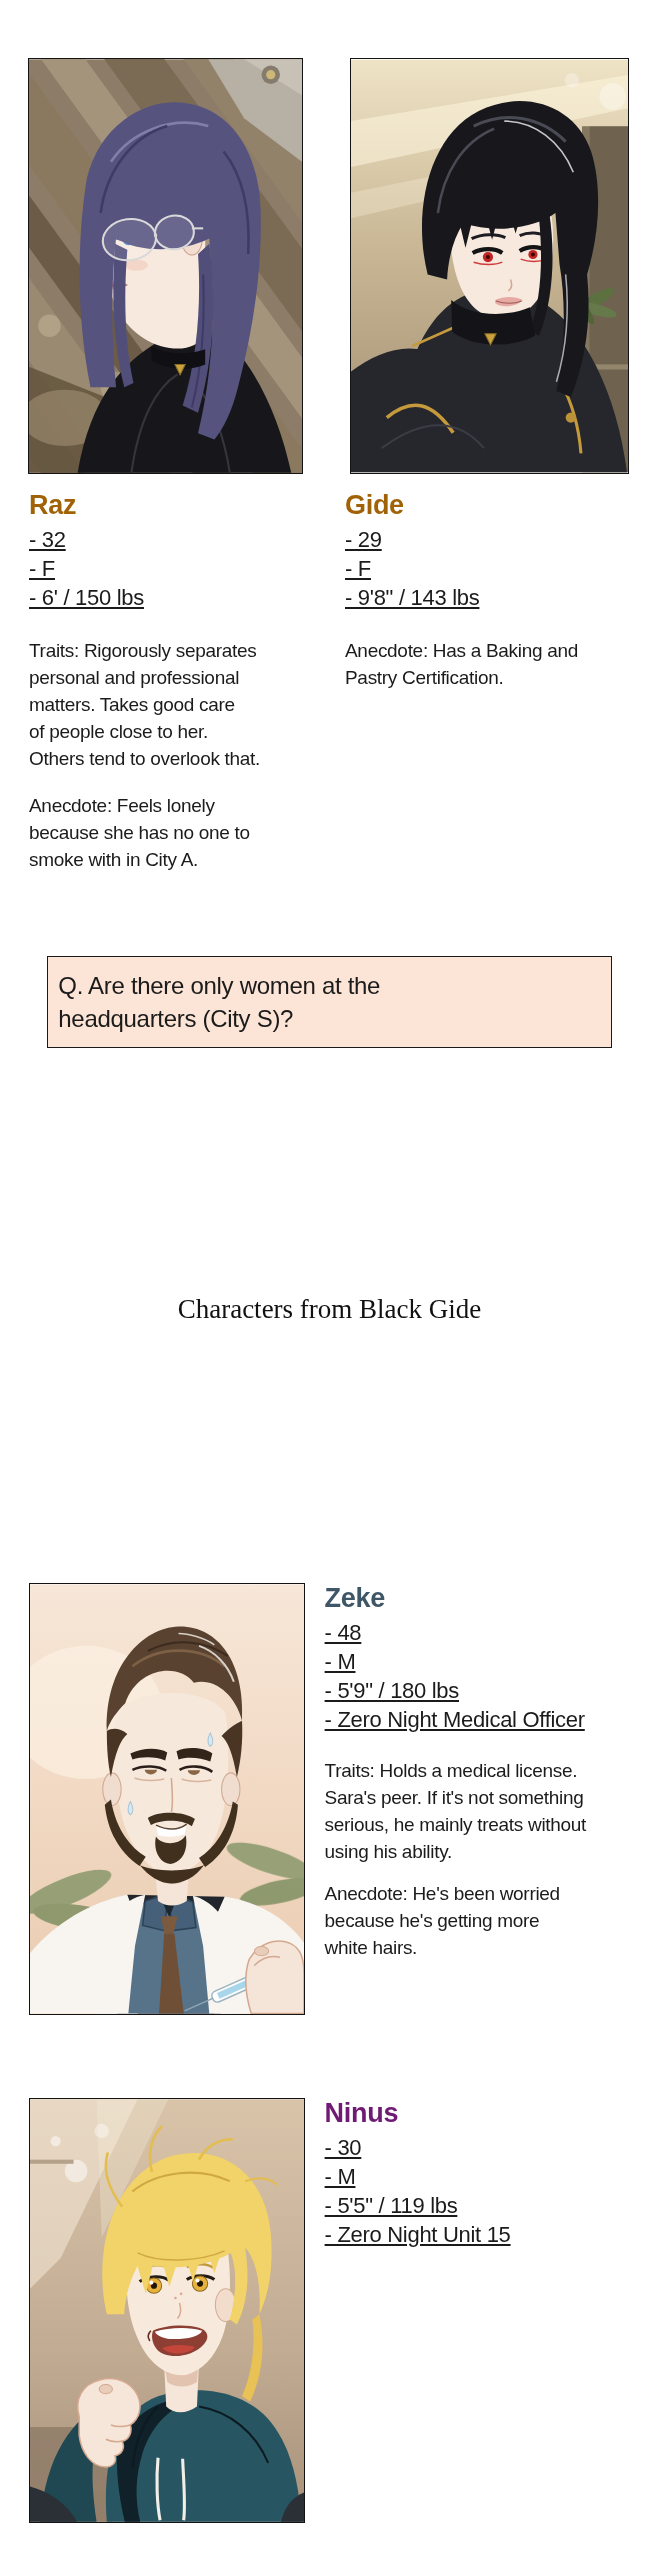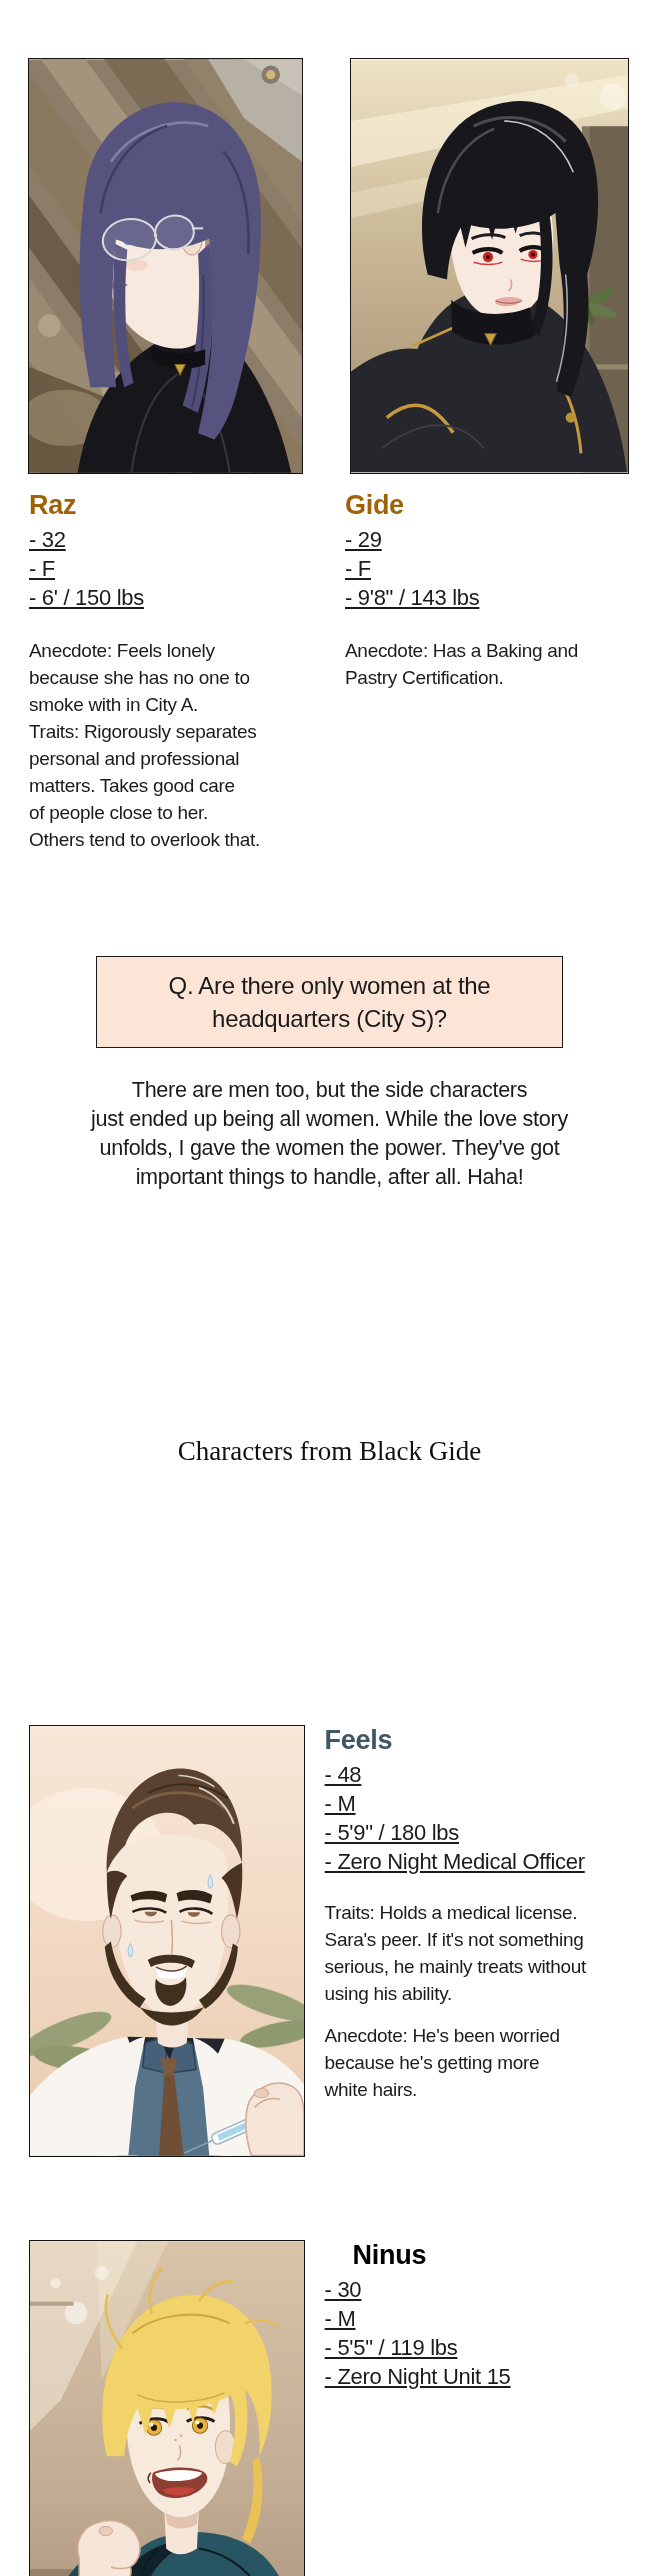--- a/index.html
+++ b/index.html
@@ -16,22 +16,22 @@
   .portrait svg{display:block;width:100%;height:100%;}
   
   .top-info-row{display:flex;margin-left:29px;margin-top:15.5px;height:387px;}
   .col-a{width:290px;}
   .col-b{width:285px;margin-left:26px;}
   .char-name{font-size:27px;line-height:31px;font-weight:700;margin-bottom:4.1px;letter-spacing:-0.3px;}
   .stats{font-size:22px;line-height:29px;letter-spacing:-0.3px;margin-bottom:25px;text-decoration:underline;}
   .para{font-size:19px;line-height:27px;letter-spacing:-0.3px;}
   .anecdote{margin-top:20.6px;}
   
-  .qa-question{width:467px;box-sizing:border-box;margin:79px auto 0;border:1.5px solid #1a1a1a;
-               padding:12.4px 10.3px;text-align:center;font-size:24px;line-height:33px;letter-spacing:-0.3px;}
+  .qa-question{width:565px;box-sizing:border-box;margin:79px auto 0;border:1.5px solid #1a1a1a;
+               padding:12.4px 10.3px;font-size:24px;line-height:33px;letter-spacing:-0.3px;}
   .qa-answer{margin-top:27px;height:115px;text-align:center;font-size:21.6px;line-height:29px;letter-spacing:-0.3px;}
   
   .section-heading{margin-top:246px;height:31px;text-align:center;
                    font-family:"Liberation Serif","DejaVu Serif",serif;
                    font-size:27px;line-height:31px;color:#111;}
   
   .char-row{display:flex;margin-left:29px;}
   .row-zeke{margin-top:258px;}
   .row-ninus{margin-top:83px;}
   .char-col{width:330px;margin-left:19.6px;}
@@ -165,45 +165,41 @@
       </svg>
     </div>
   </div>
 
   <div class="top-info-row">
     <div class="col-a">
       <div class="char-name" style="color: #a16207;">Raz</div>
       <div class="stats pre">- 32
 - F
 - 6' / 150 lbs</div>
-      <div class="para pre anecdote">Anecdote: Feels lonely
-because she has no one to
-smoke with in City A.</div>
       <div class="para pre">Traits: Rigorously separates
 personal and professional
 matters. Takes good care
 of people close to her.
 Others tend to overlook that.</div>
+      <div class="para pre anecdote">Anecdote: Feels lonely
+because she has no one to
+smoke with in City A.</div>
     </div>
     <div class="col-b">
       <div class="char-name" style="color: #a16207;">Gide</div>
       <div class="stats pre">- 29
 - F
 - 9'8" / 143 lbs</div>
       <div class="para pre anecdote">Anecdote: Has a Baking and
 Pastry Certification.</div>
     </div>
   </div>
 
   <div class="qa-question pre" style="background-color: rgb(252, 228, 214);">Q. Are there only women at the
 headquarters (City S)?</div>
-  <div class="qa-answer pre">There are men too, but the side characters
-just ended up being all women. While the love story
-unfolds, I gave the women the power. They've got
-important things to handle, after all. Haha!</div>
 
   <div class="section-heading">Characters from Black Gide</div>
 
   <div class="char-row row-zeke">
     <div class="portrait p-zeke">
       <svg viewBox="0 0 535 838">
         <defs>
           <linearGradient id="zbg" x1="0" y1="0" x2="0" y2="1">
             <stop offset="0" stop-color="#f7e7d8"></stop>
               <stop offset="0.6" stop-color="#f0d6bf"></stop>
@@ -274,21 +270,21 @@
           <rect x="362" y="757" width="62" height="12" fill="#a7d6ea"></rect>
           <rect x="506" y="745" width="10" height="36" fill="#cfe0e8" stroke="#9db5c2" stroke-width="2"></rect>
           <path d="M290,763 L350,763" stroke="#8fa6b2" stroke-width="3"></path>
         </g>
         <path d="M428,732 C448,700 480,690 506,700 C530,710 535,732 535,762 L535,838 L432,838 C420,800 418,762 428,732 Z" fill="#f4e5d8" stroke="#d3a88f" stroke-width="3"></path>
         <path d="M438,744 C452,730 470,724 488,728" stroke="#d3a88f" stroke-width="3" fill="none"></path>
         <ellipse cx="452" cy="716" rx="14" ry="9" fill="#e9cdbb" stroke="#d3a88f" stroke-width="2"></ellipse>
       </svg>
     </div>
     <div class="char-col">
-      <div class="char-name" style="color: rgb(63, 86, 102);">Feels</div>
+      <div class="char-name" style="color: rgb(63, 86, 102);">Zeke</div>
       <div class="stats pre">- 48
 - M
 - 5'9" / 180 lbs
 - Zero Night Medical Officer</div>
       <div class="para pre">Traits: Holds a medical license.
 Sara's peer. If it's not something
 serious, he mainly treats without
 using his ability.</div>
       <div class="para pre anecdote">Anecdote: He's been worried
 because he's getting more
@@ -363,21 +359,21 @@
         <path d="M210,300 C250,320 330,318 380,296" stroke="#cfa93f" stroke-width="3" fill="none"></path>
         <path d="M200,180 C250,140 330,132 390,160" stroke="#cfa93f" stroke-width="4" fill="none"></path>
 
         <path d="M96,620 C86,586 102,556 136,548 C168,540 198,552 210,578 C220,600 214,624 196,636 C200,650 194,664 180,668 C186,680 180,694 166,696 C170,708 162,718 148,718 C120,718 100,690 96,656 Z" fill="#f5e6d9" stroke="#d5a98f" stroke-width="3"></path>
         <path d="M196,636 C182,640 168,640 158,636" stroke="#d5a98f" stroke-width="3" fill="none"></path>
         <path d="M180,668 C168,670 156,668 148,664" stroke="#d5a98f" stroke-width="3" fill="none"></path>
         <ellipse cx="148" cy="566" rx="13" ry="9" fill="#e9cdbb" stroke="#d5a98f" stroke-width="2"></ellipse>
       </svg>
     </div>
     <div class="char-col">
-      <div class="char-name" style="color: #000000; margin-left: 28px;">Ninus</div>
+      <div class="char-name" style="color: #701a75;">Ninus</div>
       <div class="stats pre">- 30
 - M
 - 5'5" / 119 lbs
 - Zero Night Unit 15</div>
 
     </div>
   </div>
 
 </div>
 

